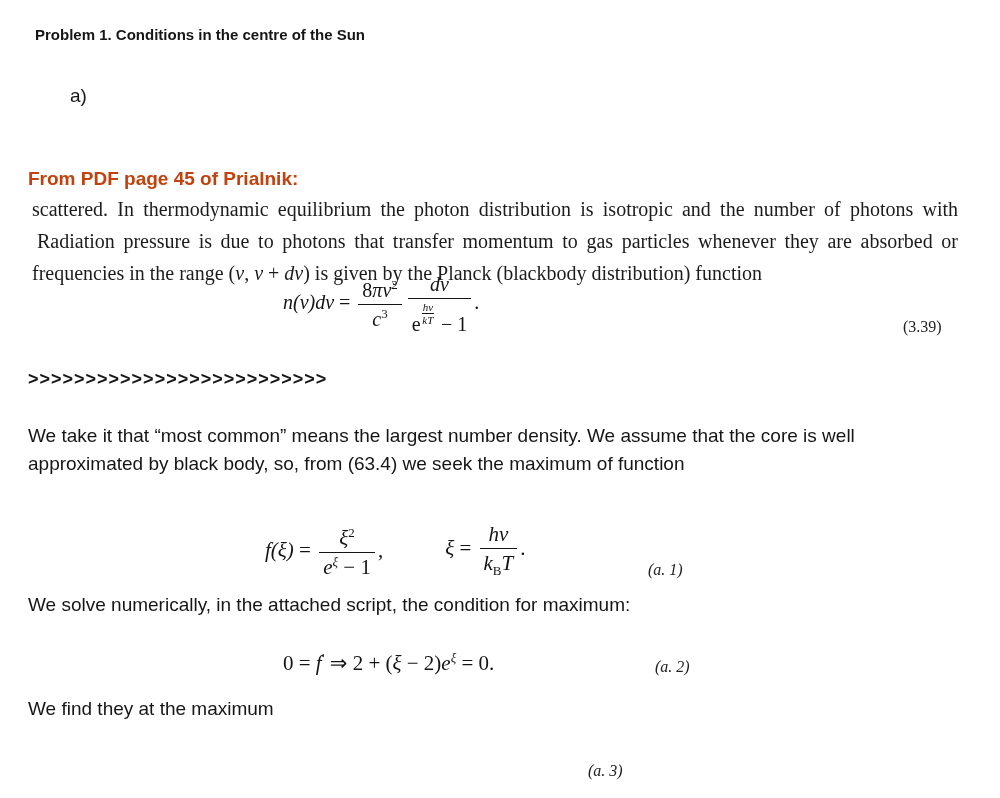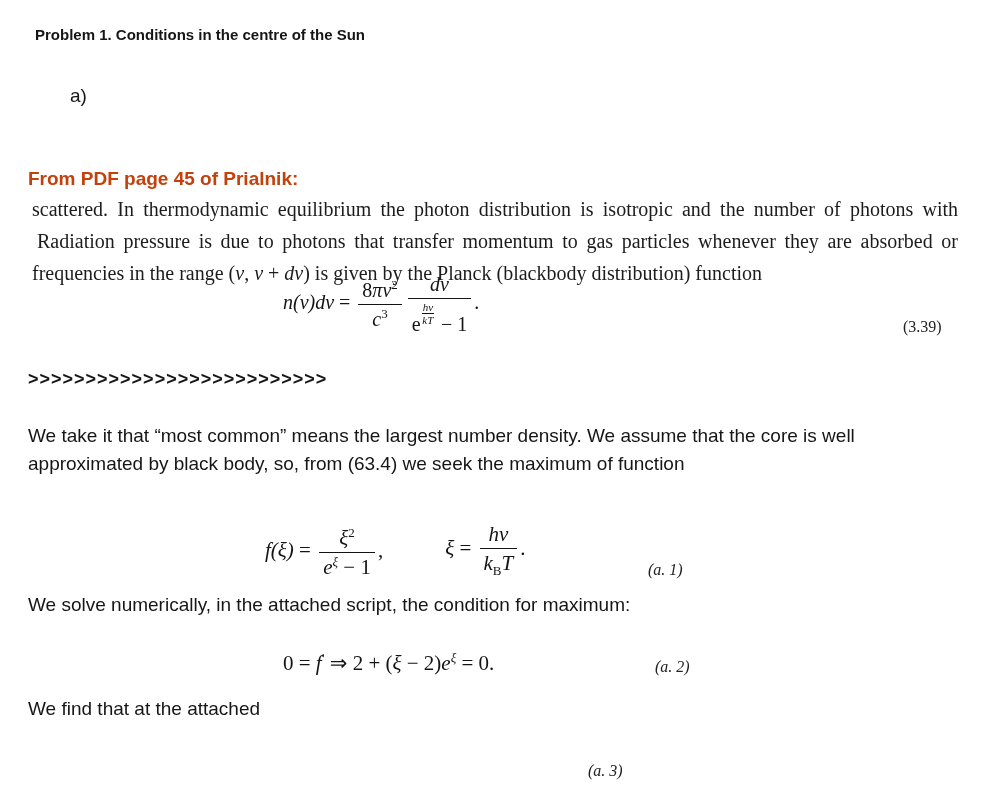--- a/index.html
+++ b/index.html
@@ -67,17 +67,17 @@
   <span class="eqlabel it" style="left:648px;">(a. 1)</span>
 </div>
 
 <div class="abs sans" style="left:28px;top:591px;">We solve numerically, in the attached script, the condition for maximum:</div>
 
 <div class="eqrow" style="top:636px;height:40px;">
   <span class="eq" style="margin-left:283px;"><span>0 = </span><span class="v">f</span><sup>′</sup><span> ⇒ </span><span>2 + (</span><span class="v">ξ</span><span> − 2)</span><span class="v">e</span><sup class="v">ξ</sup><span> = 0.</span></span>
   <span class="eqlabel it" style="left:655px;">(a. 2)</span>
 </div>
 
-<div class="abs sans" style="left:28px;top:695px;">We find that at the attached</div>
+<div class="abs sans" style="left:28px;top:695px;">We find they at the maximum</div>
 
 <div class="eqrow" style="top:744px;height:36px;">
   <span class="eqlabel it" style="left:588px;">(a. 3)</span>
 </div>
 
 </body></html>

